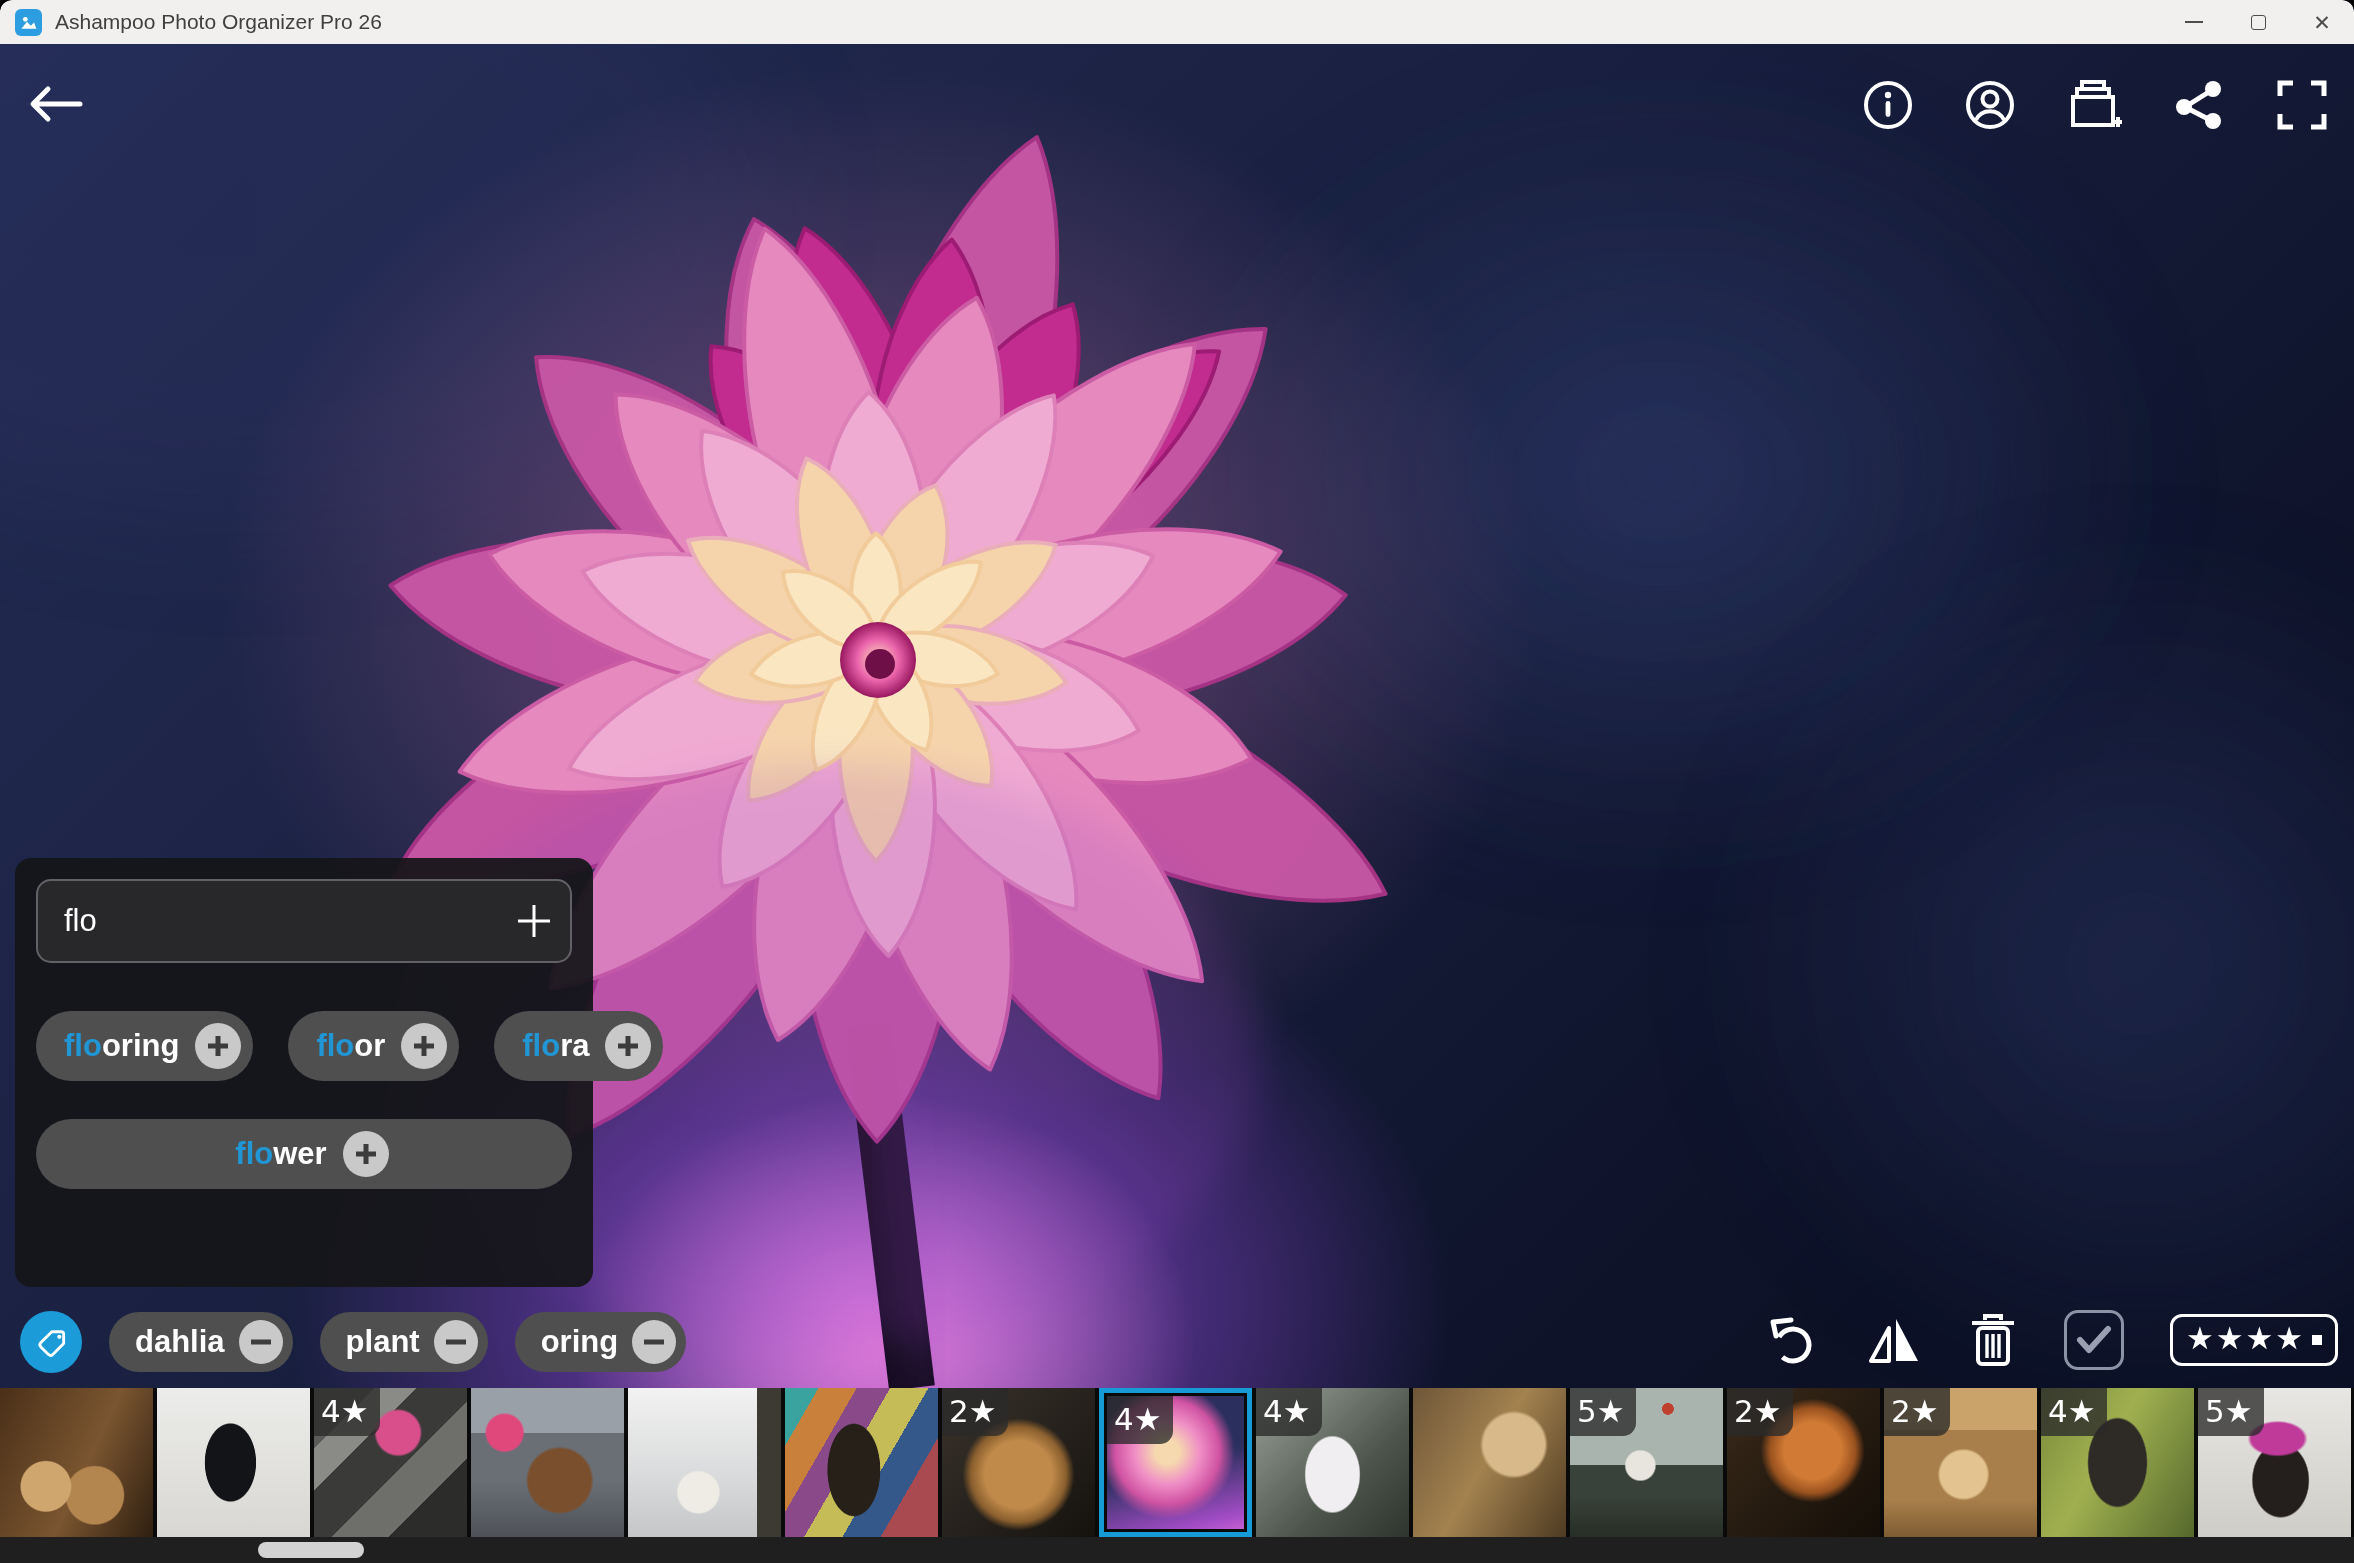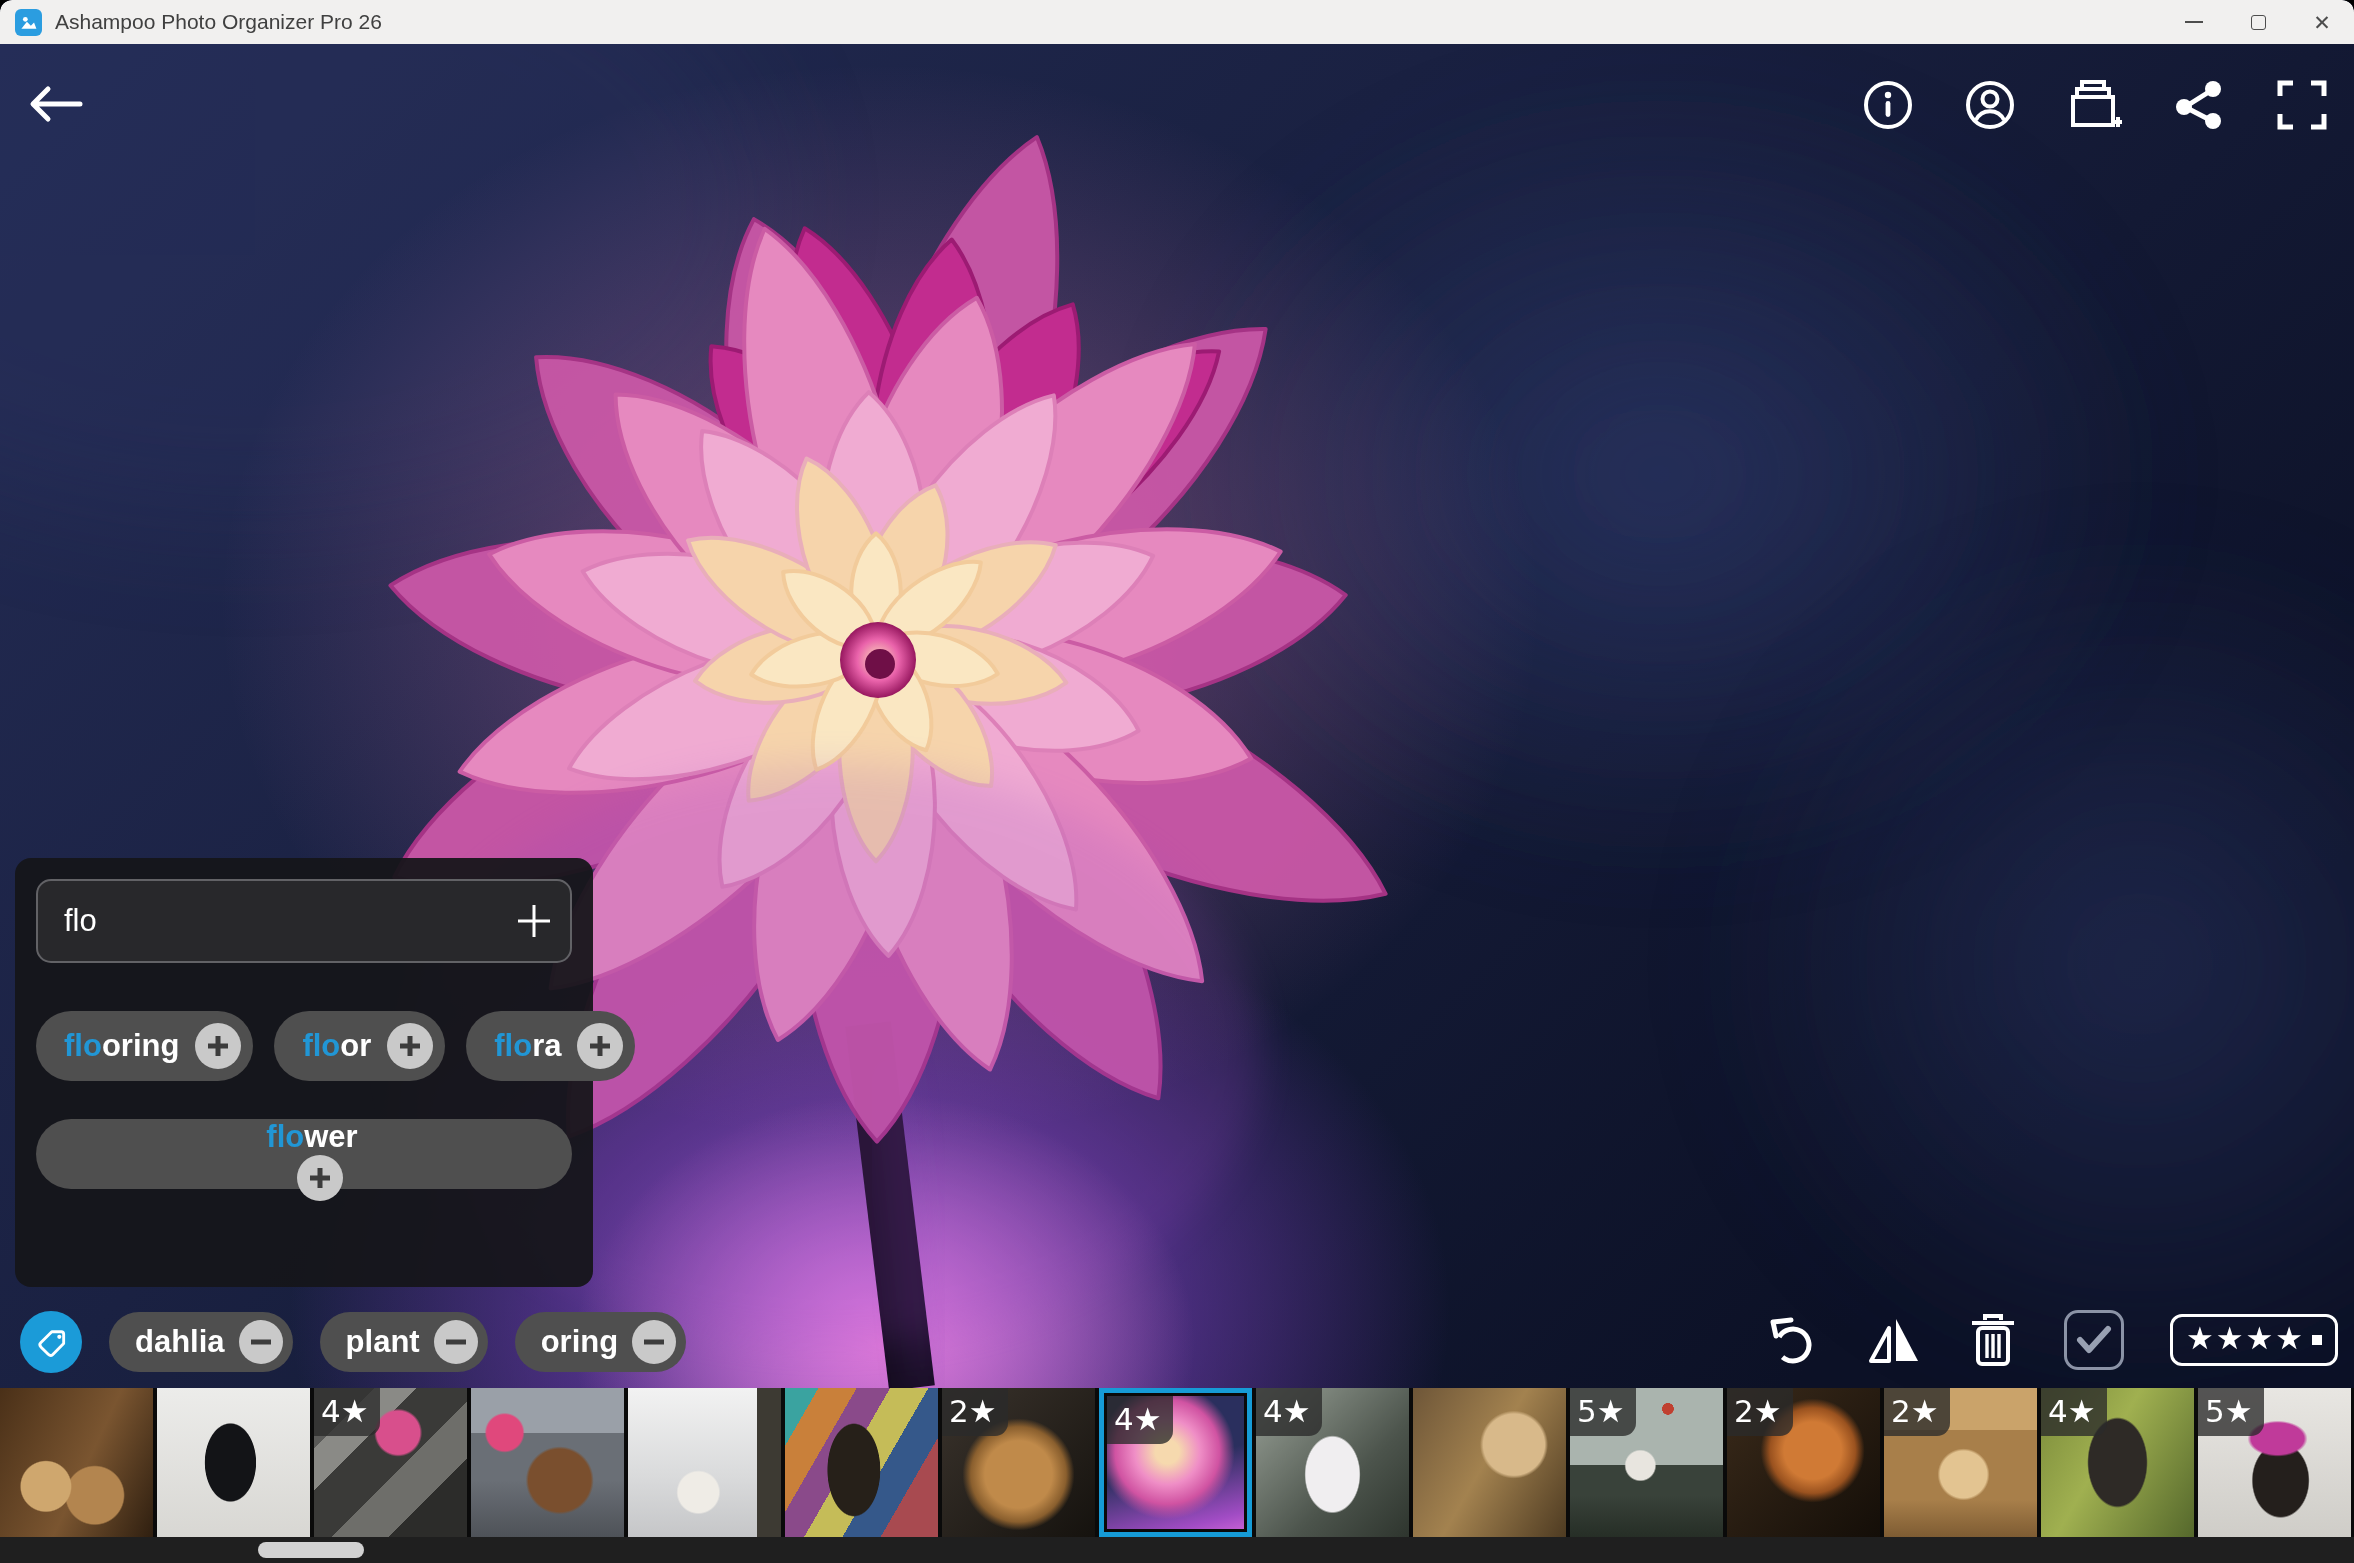--- a/index.html
+++ b/index.html
@@ -25,24 +25,24 @@
 
   .icon-btn { background:transparent; border:0; padding:0; display:flex; align-items:center; justify-content:center; }
   .back-arrow { position:absolute; top:38px; left:24px; }
   .top-toolbar { position:absolute; top:34px; right:26px; display:flex; gap:50px; align-items:center; }
 
   
   .tag-panel { position:absolute; left:15px; top:814px; width:578px; height:429px; background:rgba(21,21,25,0.94); border-radius:16px; padding:21px; }
   .tag-input-wrap { position:relative; width:100%; height:84px; }
   .tag-input { width:100%; height:100%; background:#28282b; border:2px solid #626266; border-radius:15px; color:#fff; font-size:31px; padding:0 70px 0 26px; outline:none; font-family:"Liberation Sans",sans-serif; }
   .input-plus { position:absolute; right:18px; top:50%; transform:translateY(-50%); }
-  .sugg-row { display:flex; gap:21px; margin-top:48px; }
+  .sugg-row { display:flex; gap:35px; margin-top:48px; }
   .sugg-row.second { margin-top:38px; }
   .pill { display:flex; align-items:center; background:#4f4f4f; border-radius:38px; height:70px; padding:0 12px 0 28px; border:0; }
-  .pill.wide { width:100%; justify-content:flex-start;flex-direction:column; }
+  .pill.wide { width:100%; justify-content:center; }
   .pill-text { font-size:31px; font-weight:bold; color:#fff; white-space:nowrap; }
   .pill-text .hl { color:#2196d5; }
   .pm-circle { width:46px; height:46px; border-radius:50%; background:#c9c9c9; display:flex; align-items:center; justify-content:center; margin-left:16px; flex:0 0 46px; }
 
   
   .tags-row { position:absolute; left:20px; bottom:15px; display:flex; gap:27px; align-items:center; }
   .tag-circle { width:62px; height:62px; border-radius:50%; background:#1b9bd8; display:flex; align-items:center; justify-content:center; border:0; }
   .tags-row .pill { height:60px; padding:0 10px 0 26px; }
   .tags-row .pm-circle { width:44px; height:44px; flex-basis:44px; margin-left:14px; }
 

